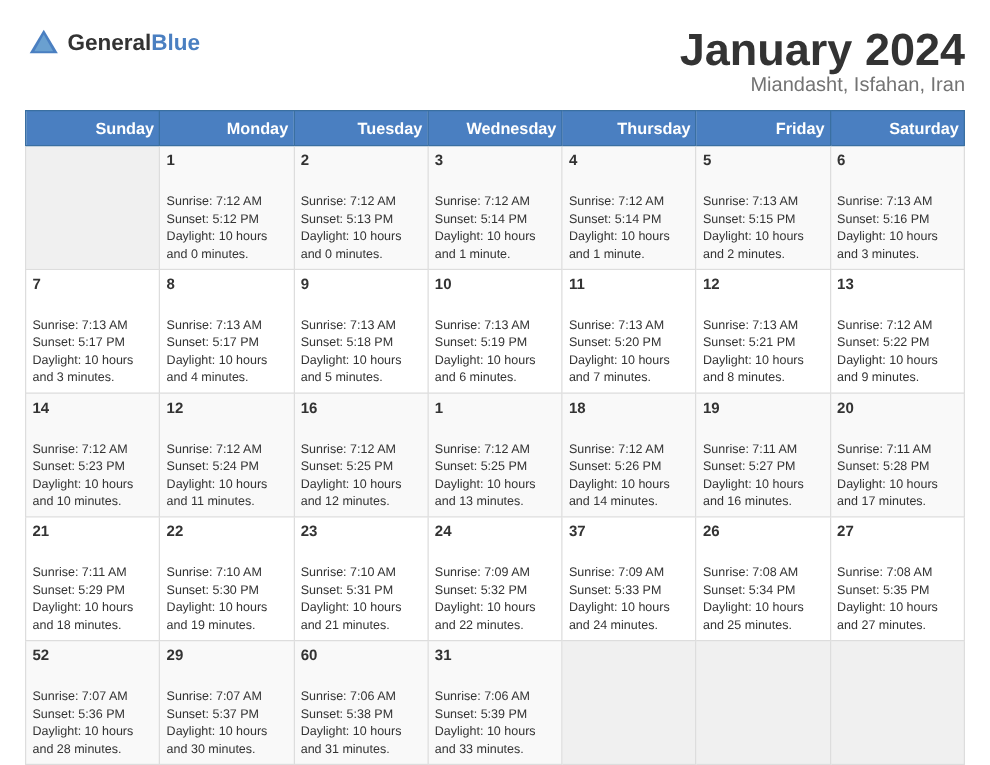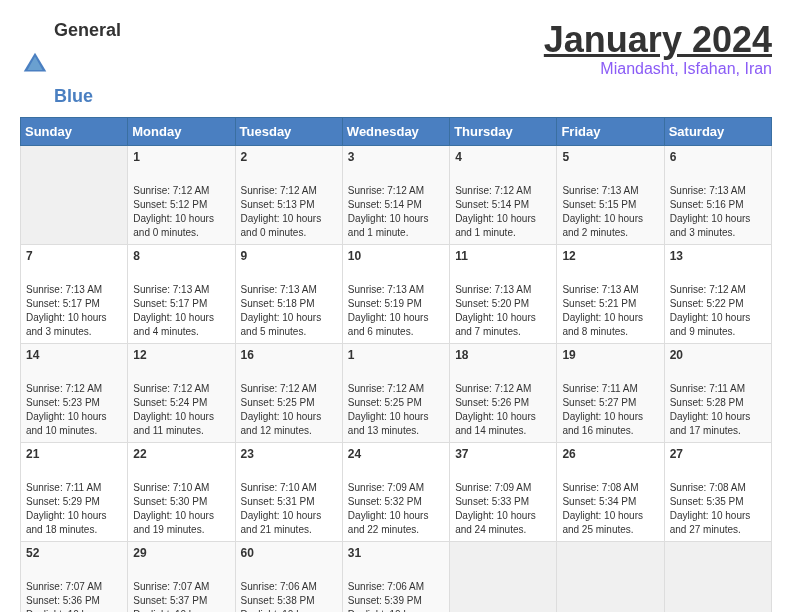--- a/index.html
+++ b/index.html
@@ -16,23 +16,22 @@
       align-items: flex-start;
       margin-bottom: 10px;
     }
     .logo {
       display: flex;
       align-items: center;
       gap: 4px;
     }
     .logo-text {
       display: flex;
-      flex-direction: column;
+      flex-direction: row;
       line-height: 1.2;
-      gap: 44px;
     }
     .logo-general {
       font-size: 18px;
       font-weight: bold;
       color: #333;
     }
     .logo-blue {
       font-size: 18px;
       font-weight: bold;
       color: #4a7fc1;
@@ -42,40 +41,39 @@
       height: 30px;
     }
     .title-area {
       text-align: right;
     }
     .month-title {
       font-size: 36px;
       font-weight: bold;
       color: #333;
       line-height: 1.1;
-      text-decoration: underline;
     }
     .subtitle {
       font-size: 16px;
-      color: #8b5cf6;
+      color: #737373;
     }
     table {
       width: 100%;
       border-collapse: collapse;
       table-layout: fixed;
     }
     thead tr {
       background-color: #4a7fc1;
       color: #fff;
     }
     thead th {
       padding: 6px 4px;
       font-size: 13px;
       font-weight: bold;
-      text-align: left;
+      text-align: right;
       border: 1px solid #3a6fa1;
     }
     tbody tr {
       vertical-align: top;
     }
     tbody tr:nth-child(odd) {
       background-color: #f9f9f9;
     }
     tbody tr:nth-child(even) {
       background-color: #fff;

